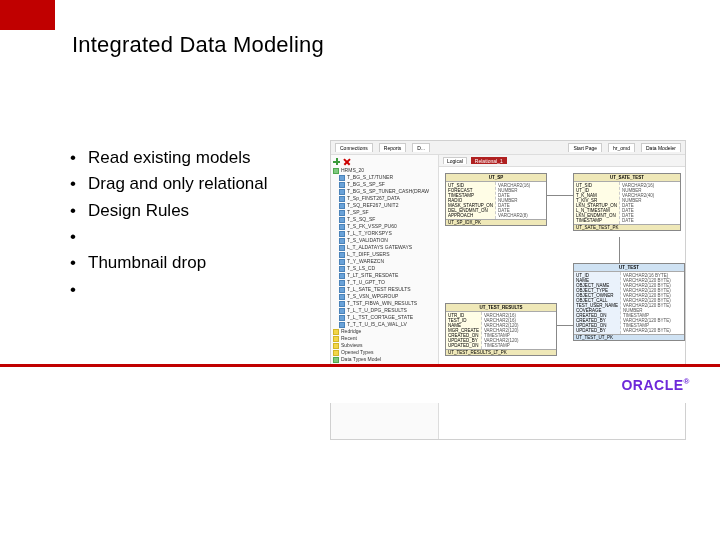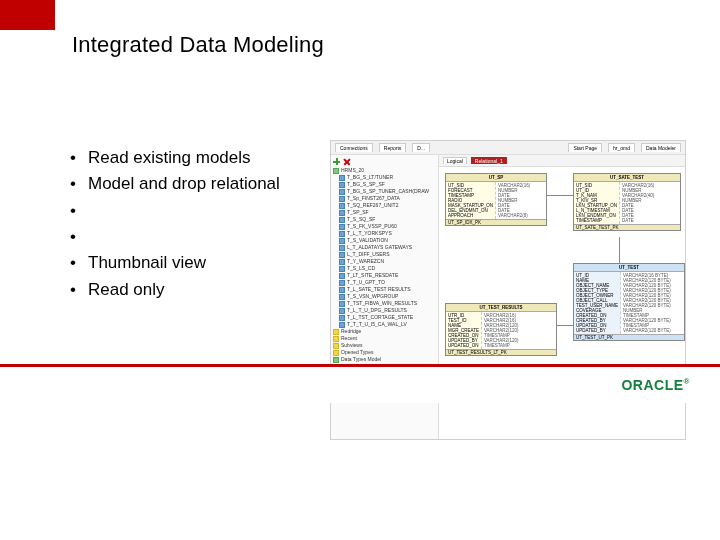--- a/index.html
+++ b/index.html
@@ -30,21 +30,21 @@
   .ent .cols { display: flex; }
   .ent .col { padding: 1px 2px; }
   .ent .col.l { background: #fffde6; border-right: 1px dashed #ccc; }
   .ent .col.r { background: #fff; color: #555; }
   .ent .ftr { background: #efe8b8; border-top: 1px solid #aaa; padding: 0 2px; }
   .ent.blue .hdr, .ent.blue .ftr { background: #cfe2f3; }
   .ent.blue .col.l { background: #eaf2fb; }
   .rel-line { position: absolute; background: #888; }
   .footer-bar { position: absolute; left: 0; bottom: 36px; width: 100%; height: 3px; background: #c00000; }
   .footer { position: absolute; left: 0; bottom: 0; width: 100%; height: 36px; background: #fff; display: flex; justify-content: flex-end; align-items: center; padding-right: 30px; }
-  .oracle-logo { font-weight: bold; color: #15803d; font-size: 14px; letter-spacing: .5px; }
+  .oracle-logo { font-weight: bold; color: #6d28d9; font-size: 14px; letter-spacing: .5px; }
   .oracle-logo .reg { font-size: 8px; vertical-align: top; }
   .plus-icon { width: 7px; height: 7px; position: relative; display: inline-block; }
   .plus-icon::before, .plus-icon::after { content: ""; position: absolute; background: #3a9a3a; }
   .plus-icon::before { left: 3px; top: 0; width: 2px; height: 7px; }
   .plus-icon::after { top: 3px; left: 0; height: 2px; width: 7px; }
   .red-x { width: 7px; height: 7px; position: relative; display: inline-block; }
   .red-x::before, .red-x::after { content: ""; position: absolute; width: 8px; height: 1.5px; background: #c00; top: 3px; left: 0; }
   .red-x::before { transform: rotate(45deg); }
   .red-x::after { transform: rotate(-45deg); }
 </style>
@@ -55,35 +55,35 @@
   <div class="red-block"></div>
   <h1 class="title">Integrated Data Modeling</h1>
 
   <ul class="bullets">
     <li>
         <span class="dot">•</span>
         <span>Read existing models</span>
       </li>
     <li>
         <span class="dot">•</span>
-        <span>Model and drop relational</span>
-      </li>
-    <li>
-        <span class="dot">•</span>
-      </li>
-    <li>
-        <span class="dot">•</span>
-      </li>
-    <li>
-        <span class="dot">•</span>
-        <span>Thumbnail view</span>
-      </li>
-    <li>
-        <span class="dot">•</span>
-        <span>Read only</span>
+        <span>Drag and only relational</span>
+      </li>
+    <li>
+        <span class="dot">•</span>
+        <span>Design Rules</span>
+      </li>
+    <li>
+        <span class="dot">•</span>
+      </li>
+    <li>
+        <span class="dot">•</span>
+        <span>Thumbnail drop</span>
+      </li>
+    <li>
+        <span class="dot">•</span>
       </li>
   </ul>
 
   <div class="screenshot">
     <div class="ss-top">
       <span class="ss-tab">Connections</span>
       <span class="ss-tab">Reports</span>
       <span class="ss-tab">D...</span>
       <span style="flex:1"></span>
       <span class="ss-tab">Start Page</span>

